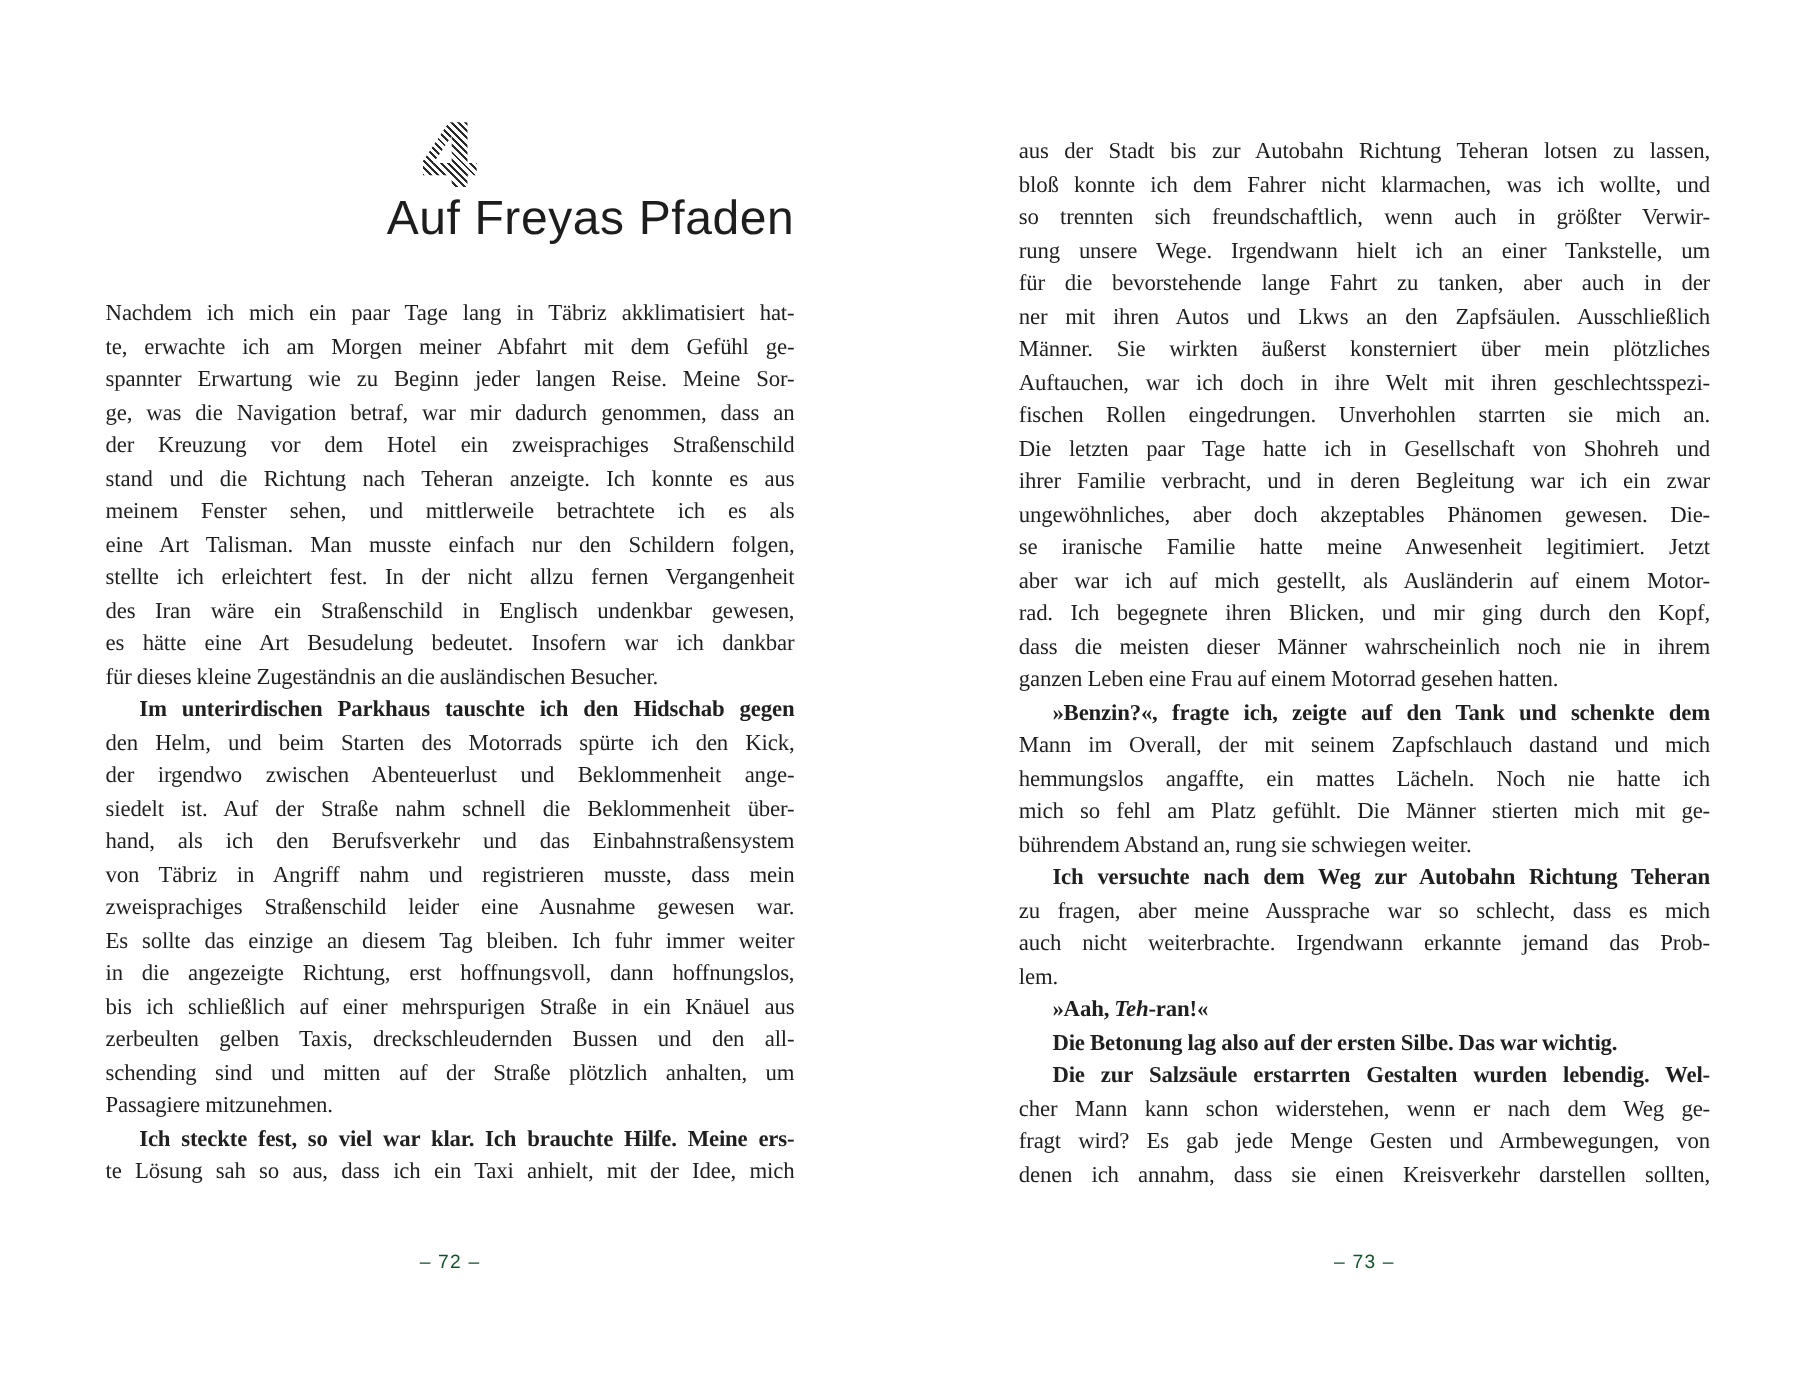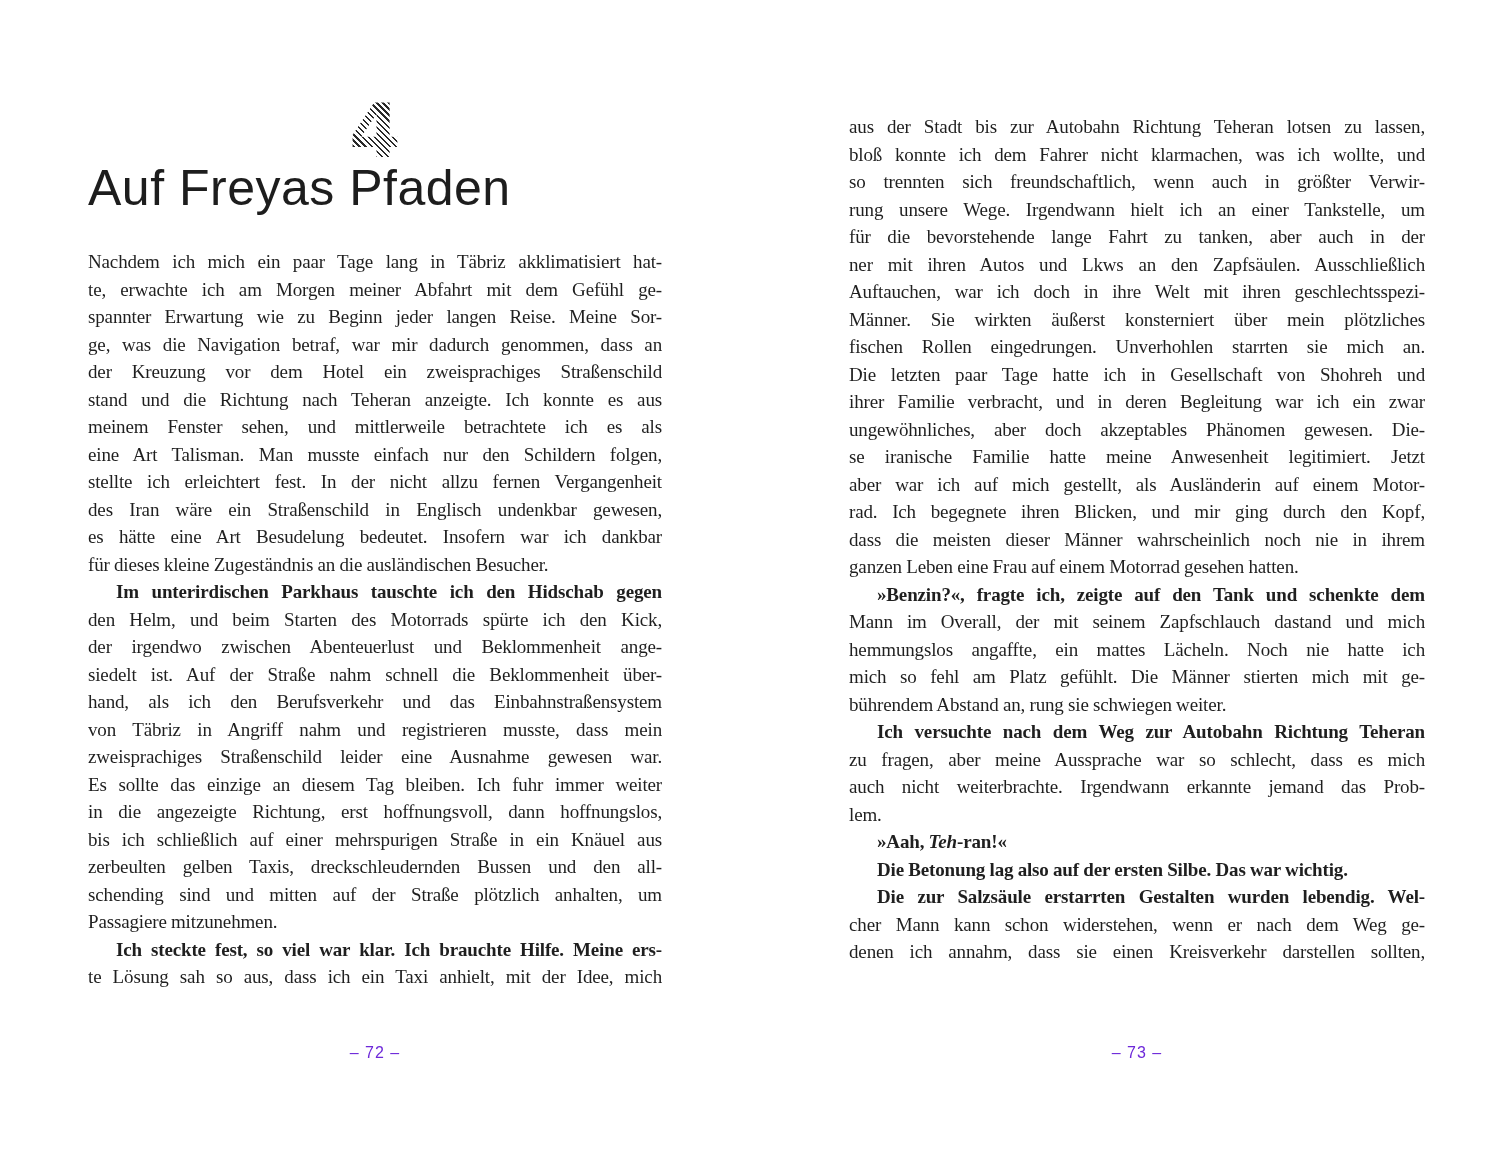--- a/index.html
+++ b/index.html
@@ -35,24 +35,24 @@
     background: repeating-linear-gradient(45deg, #2a2a2a 0px, #2a2a2a 1.7px, #ffffff 1.7px, #ffffff 4.3px);
     -webkit-background-clip: text;
     background-clip: text;
     color: transparent;
   }
   .chapter-title {
     position: absolute;
     top: 158px;
     left: 0;
     width: 100%;
-    text-align: left;
+    text-align: right;
     font-family: "Liberation Sans", sans-serif;
     font-weight: 400;
-    font-size: 50px;
+    font-size: 40px;
     line-height: 1.2;
     letter-spacing: 0.5px;
     color: #1d1d1d;
   }
   .body-text {
     position: absolute;
     left: 0;
     width: 100%;
   }
   .page-left  .body-text { top: 248px; }
@@ -76,21 +76,21 @@
 
   .page-footer {
     position: absolute;
     top: 1044px;
     left: 0;
     width: 100%;
     text-align: center;
     font-family: "Liberation Sans", sans-serif;
     font-size: 16px;
     letter-spacing: 1px;
-    color: #6d28d9;
+    color: #14532d;
   }
 </style>
 </head>
 <body>
 
 <div class="page page-left">
   <div class="chapter-num">4</div>
   <div class="chapter-title">Auf Freyas Pfaden</div>
   <div class="body-text">
       <div class="line j">Nachdem ich mich ein paar Tage lang in Täbriz akklimatisiert hat-</div>
@@ -125,22 +125,22 @@
 </div>
 
 <div class="page page-right">
   <div class="body-text">
       <div class="line j">aus der Stadt bis zur Autobahn Richtung Teheran lotsen zu lassen,</div>
       <div class="line j">bloß konnte ich dem Fahrer nicht klarmachen, was ich wollte, und</div>
       <div class="line j">so trennten sich freundschaftlich, wenn auch in größter Verwir-</div>
       <div class="line j">rung unsere Wege. Irgendwann hielt ich an einer Tankstelle, um</div>
       <div class="line j">für die bevorstehende lange Fahrt zu tanken, aber auch in der</div>
       <div class="line j">ner mit ihren Autos und Lkws an den Zapfsäulen. Ausschließlich</div>
+      <div class="line j">Männer. Sie wirkten äußerst konsterniert über mein plötzliches</div>
       <div class="line j">Auftauchen, war ich doch in ihre Welt mit ihren geschlechtsspezi-</div>
-      <div class="line j">Männer. Sie wirkten äußerst konsterniert über mein plötzliches</div>
       <div class="line j">fischen Rollen eingedrungen. Unverhohlen starrten sie mich an.</div>
       <div class="line j">Die letzten paar Tage hatte ich in Gesellschaft von Shohreh und</div>
       <div class="line j">ihrer Familie verbracht, und in deren Begleitung war ich ein zwar</div>
       <div class="line j">ungewöhnliches, aber doch akzeptables Phänomen gewesen. Die-</div>
       <div class="line j">se iranische Familie hatte meine Anwesenheit legitimiert. Jetzt</div>
       <div class="line j">aber war ich auf mich gestellt, als Ausländerin auf einem Motor-</div>
       <div class="line j">rad. Ich begegnete ihren Blicken, und mir ging durch den Kopf,</div>
       <div class="line j">dass die meisten dieser Männer wahrscheinlich noch nie in ihrem</div>
       <div class="line">ganzen Leben eine Frau auf einem Motorrad gesehen hatten.</div>
       <div class="line indent j">»Benzin?«, fragte ich, zeigte auf den Tank und schenkte dem</div>
@@ -149,16 +149,17 @@
       <div class="line j">mich so fehl am Platz gefühlt. Die Männer stierten mich mit ge-</div>
       <div class="line">bührendem Abstand an, rung sie schwiegen weiter.</div>
       <div class="line indent j">Ich versuchte nach dem Weg zur Autobahn Richtung Teheran</div>
       <div class="line j">zu fragen, aber meine Aussprache war so schlecht, dass es mich</div>
       <div class="line j">auch nicht weiterbrachte. Irgendwann erkannte jemand das Prob-</div>
       <div class="line">lem.</div>
       <div class="line indent">»Aah, <i>Teh</i>-ran!«</div>
       <div class="line indent">Die Betonung lag also auf der ersten Silbe. Das war wichtig.</div>
       <div class="line indent j">Die zur Salzsäule erstarrten Gestalten wurden lebendig. Wel-</div>
       <div class="line j">cher Mann kann schon widerstehen, wenn er nach dem Weg ge-</div>
+      <div class="line j">fragt wird? Es gab jede Menge Gesten und Armbewegungen, von</div>
       <div class="line j">denen ich annahm, dass sie einen Kreisverkehr darstellen sollten,</div>
     </div>
   <div class="page-footer">– 73 –</div>
 </div>
 
 </body></html>

